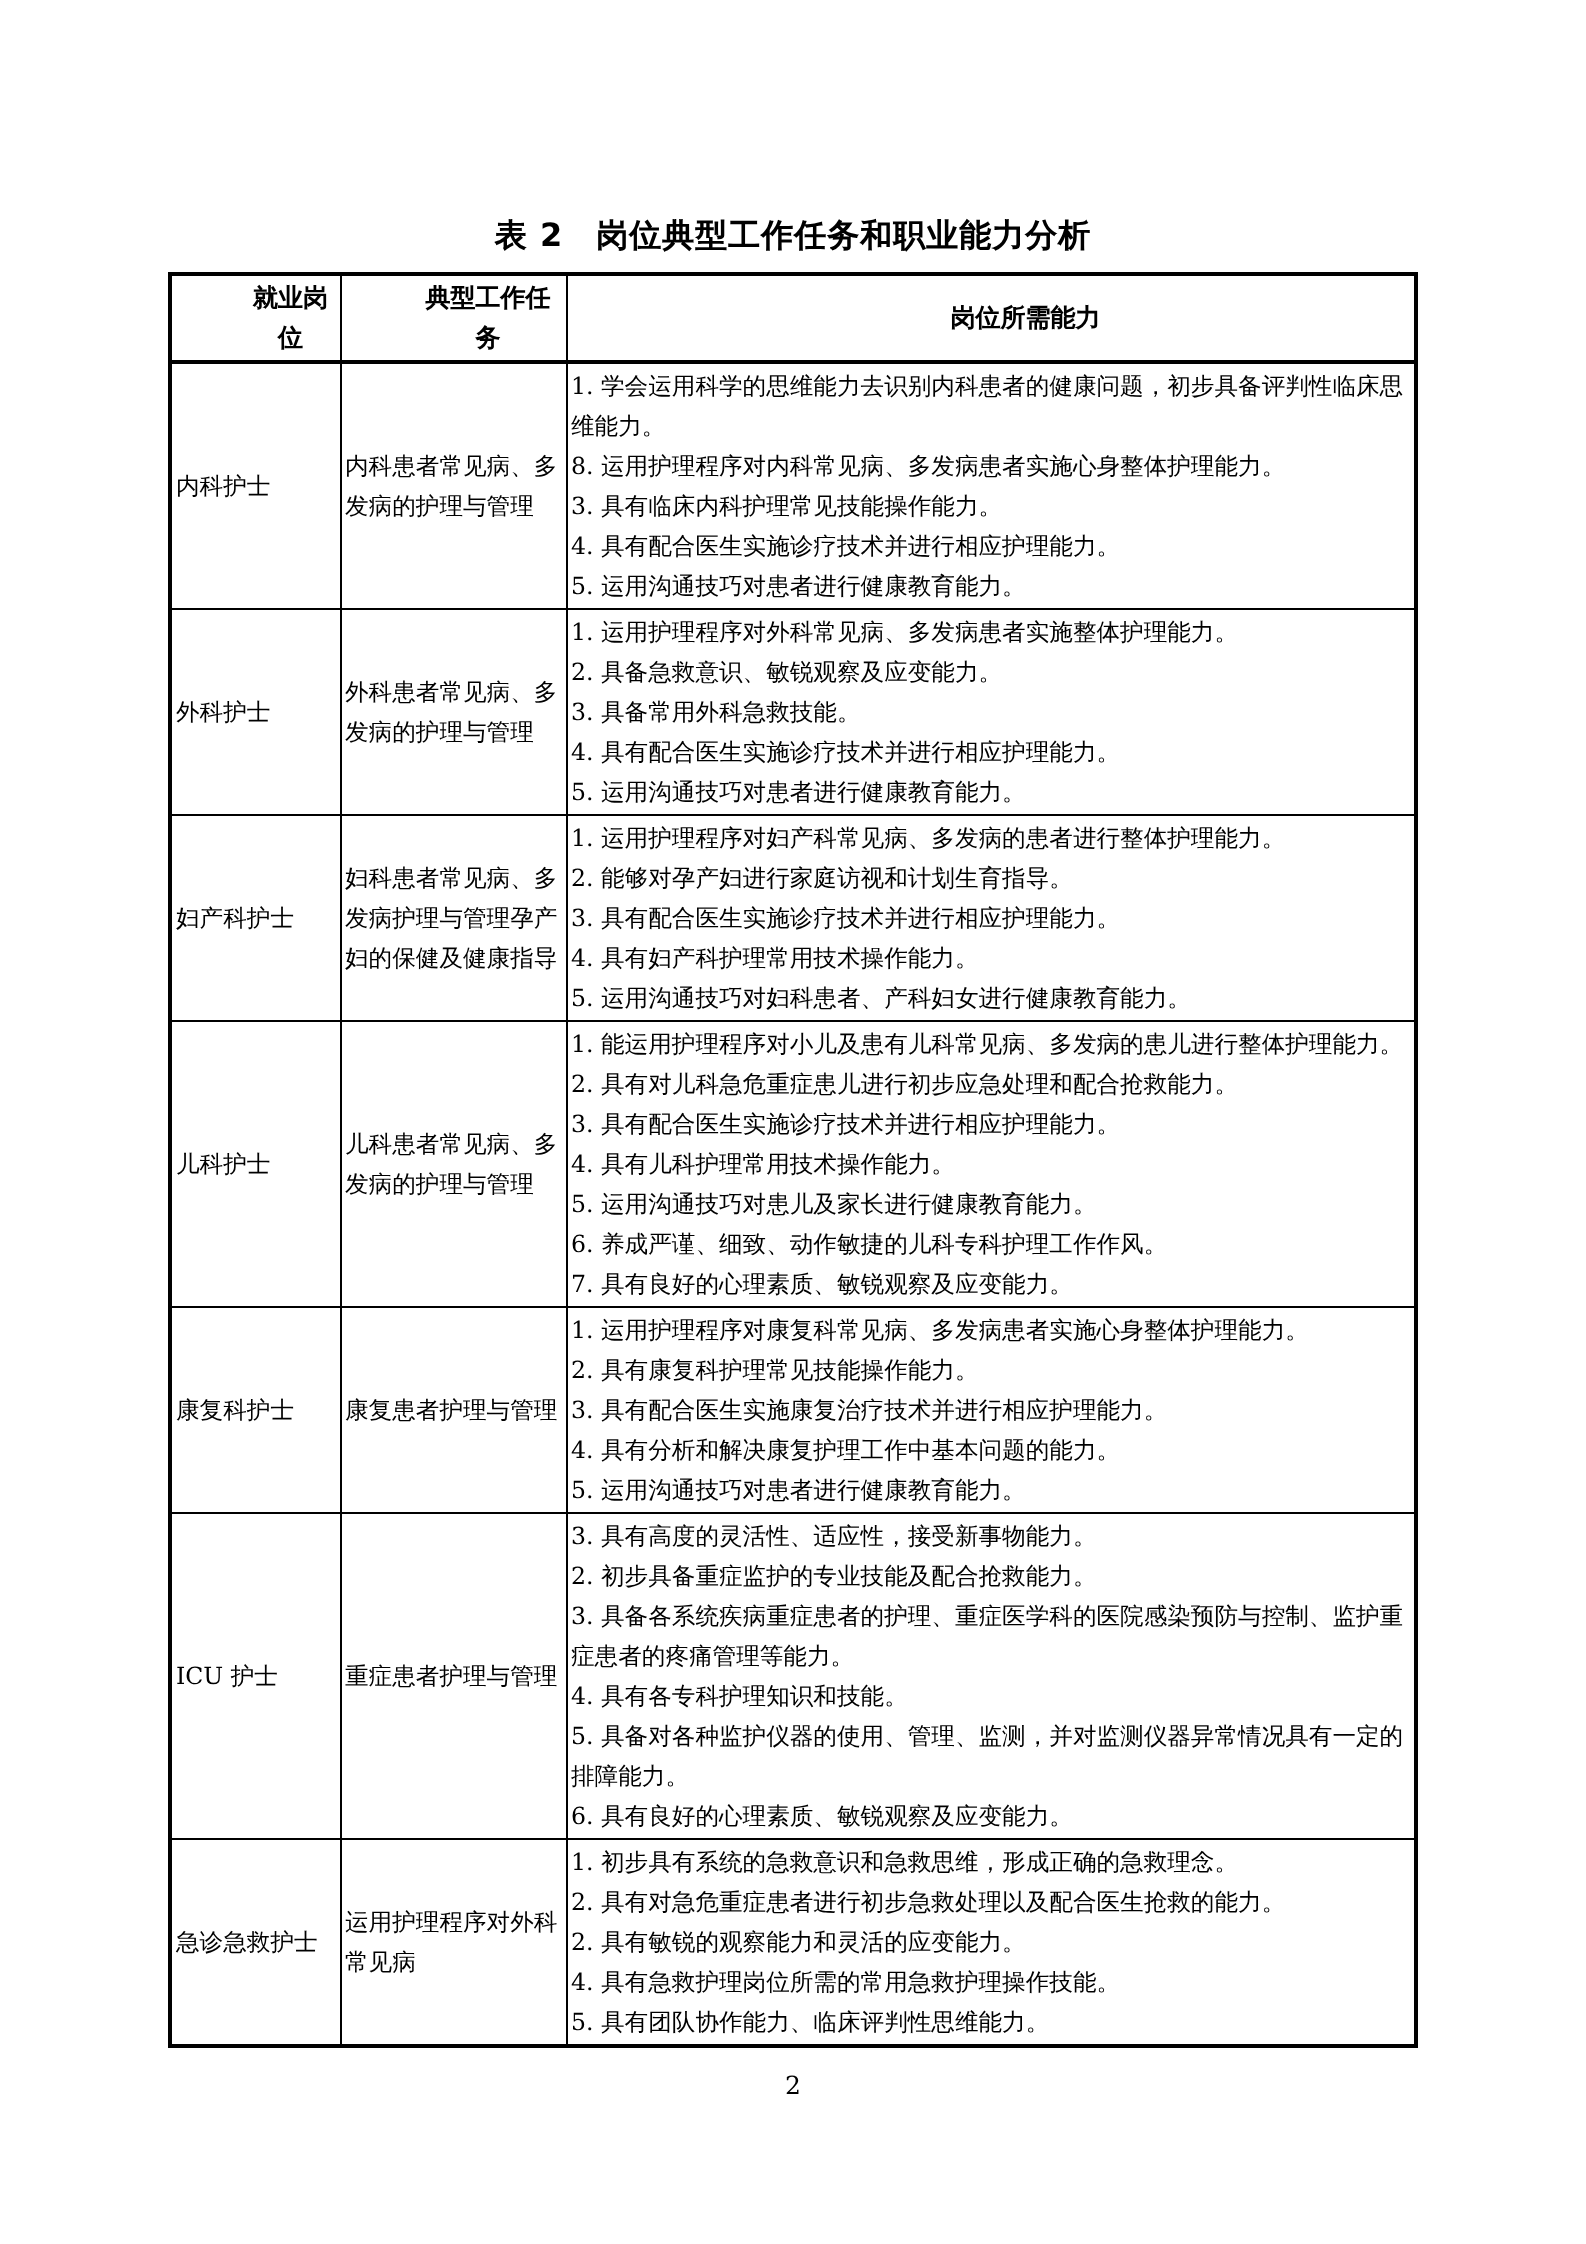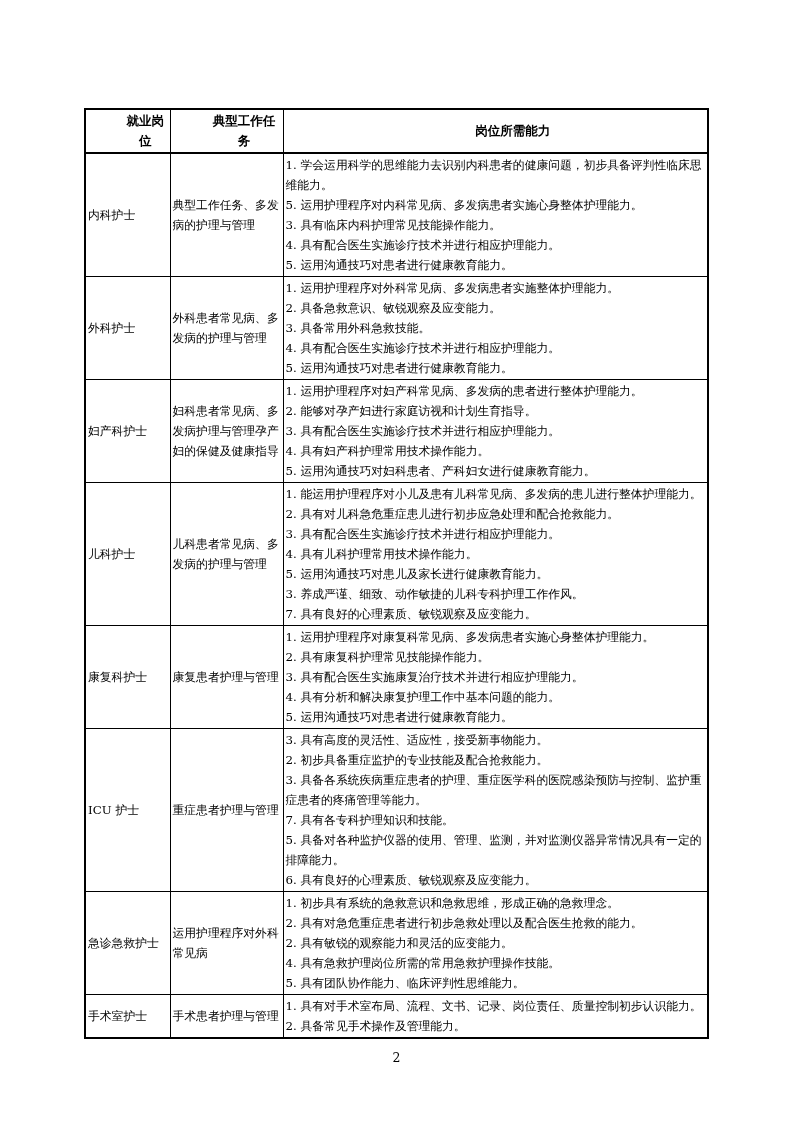--- a/index.html
+++ b/index.html
@@ -69,41 +69,42 @@
     font-size: 12.5px;
     margin-top: 11px;
     font-family: "DejaVu Serif", "Liberation Serif", serif;
   }
 </style>
 </head>
 <body>
 
 <div class="page">
 
+  <h1 class="doc-title">表 2　岗位典型工作任务和职业能力分析</h1>
 
   <table class="main-table">
     <colgroup>
       <col class="c1">
         <col class="c2">
         <col class="c3">
     </colgroup>
     <thead>
       <tr>
         <th>就业岗位</th>
         <th>典型工作任务</th>
         <th>岗位所需能力</th>
       </tr>
     </thead>
     <tbody>
       <tr>
         <td class="pos-cell">内科护士</td>
-        <td class="task-cell">典型工作任务、多发病的护理与管理</td>
+        <td class="task-cell">内科患者常见病、多发病的护理与管理</td>
         <td class="abil-cell">
             <p class="ability">1. 学会运用科学的思维能力去识别内科患者的健康问题，初步具备评判性临床思维能力。</p>
-            <p class="ability">5. 运用护理程序对内科常见病、多发病患者实施心身整体护理能力。</p>
+            <p class="ability">8. 运用护理程序对内科常见病、多发病患者实施心身整体护理能力。</p>
             <p class="ability">3. 具有临床内科护理常见技能操作能力。</p>
             <p class="ability">4. 具有配合医生实施诊疗技术并进行相应护理能力。</p>
             <p class="ability">5. 运用沟通技巧对患者进行健康教育能力。</p>
           </td>
       </tr>
       <tr>
         <td class="pos-cell">外科护士</td>
         <td class="task-cell">外科患者常见病、多发病的护理与管理</td>
         <td class="abil-cell">
             <p class="ability">1. 运用护理程序对外科常见病、多发病患者实施整体护理能力。</p>
@@ -126,21 +127,21 @@
       </tr>
       <tr>
         <td class="pos-cell">儿科护士</td>
         <td class="task-cell">儿科患者常见病、多发病的护理与管理</td>
         <td class="abil-cell">
             <p class="ability">1. 能运用护理程序对小儿及患有儿科常见病、多发病的患儿进行整体护理能力。</p>
             <p class="ability">2. 具有对儿科急危重症患儿进行初步应急处理和配合抢救能力。</p>
             <p class="ability">3. 具有配合医生实施诊疗技术并进行相应护理能力。</p>
             <p class="ability">4. 具有儿科护理常用技术操作能力。</p>
             <p class="ability">5. 运用沟通技巧对患儿及家长进行健康教育能力。</p>
-            <p class="ability">3. 养成严谨、细致、动作敏捷的儿科专科护理工作作风。</p>
+            <p class="ability">6. 养成严谨、细致、动作敏捷的儿科专科护理工作作风。</p>
             <p class="ability">7. 具有良好的心理素质、敏锐观察及应变能力。</p>
           </td>
       </tr>
       <tr>
         <td class="pos-cell">康复科护士</td>
         <td class="task-cell">康复患者护理与管理</td>
         <td class="abil-cell">
             <p class="ability">1. 运用护理程序对康复科常见病、多发病患者实施心身整体护理能力。</p>
             <p class="ability">2. 具有康复科护理常见技能操作能力。</p>
             <p class="ability">3. 具有配合医生实施康复治疗技术并进行相应护理能力。</p>
@@ -148,42 +149,34 @@
             <p class="ability">5. 运用沟通技巧对患者进行健康教育能力。</p>
           </td>
       </tr>
       <tr>
         <td class="pos-cell">ICU 护士</td>
         <td class="task-cell">重症患者护理与管理</td>
         <td class="abil-cell">
             <p class="ability">3. 具有高度的灵活性、适应性，接受新事物能力。</p>
             <p class="ability">2. 初步具备重症监护的专业技能及配合抢救能力。</p>
             <p class="ability">3. 具备各系统疾病重症患者的护理、重症医学科的医院感染预防与控制、监护重症患者的疼痛管理等能力。</p>
-            <p class="ability">7. 具有各专科护理知识和技能。</p>
+            <p class="ability">4. 具有各专科护理知识和技能。</p>
             <p class="ability">5. 具备对各种监护仪器的使用、管理、监测，并对监测仪器异常情况具有一定的排障能力。</p>
             <p class="ability">6. 具有良好的心理素质、敏锐观察及应变能力。</p>
           </td>
       </tr>
       <tr>
         <td class="pos-cell">急诊急救护士</td>
         <td class="task-cell">运用护理程序对外科常见病</td>
         <td class="abil-cell">
             <p class="ability">1. 初步具有系统的急救意识和急救思维，形成正确的急救理念。</p>
             <p class="ability">2. 具有对急危重症患者进行初步急救处理以及配合医生抢救的能力。</p>
             <p class="ability">2. 具有敏锐的观察能力和灵活的应变能力。</p>
             <p class="ability">4. 具有急救护理岗位所需的常用急救护理操作技能。</p>
             <p class="ability">5. 具有团队协作能力、临床评判性思维能力。</p>
           </td>
       </tr>
-      <tr>
-        <td class="pos-cell">手术室护士</td>
-        <td class="task-cell">手术患者护理与管理</td>
-        <td class="abil-cell">
-            <p class="ability">1. 具有对手术室布局、流程、文书、记录、岗位责任、质量控制初步认识能力。</p>
-            <p class="ability">2. 具备常见手术操作及管理能力。</p>
-          </td>
-      </tr>
     </tbody>
   </table>
 
   <div class="page-number">2</div>
 
 </div>
 
 </body></html>

